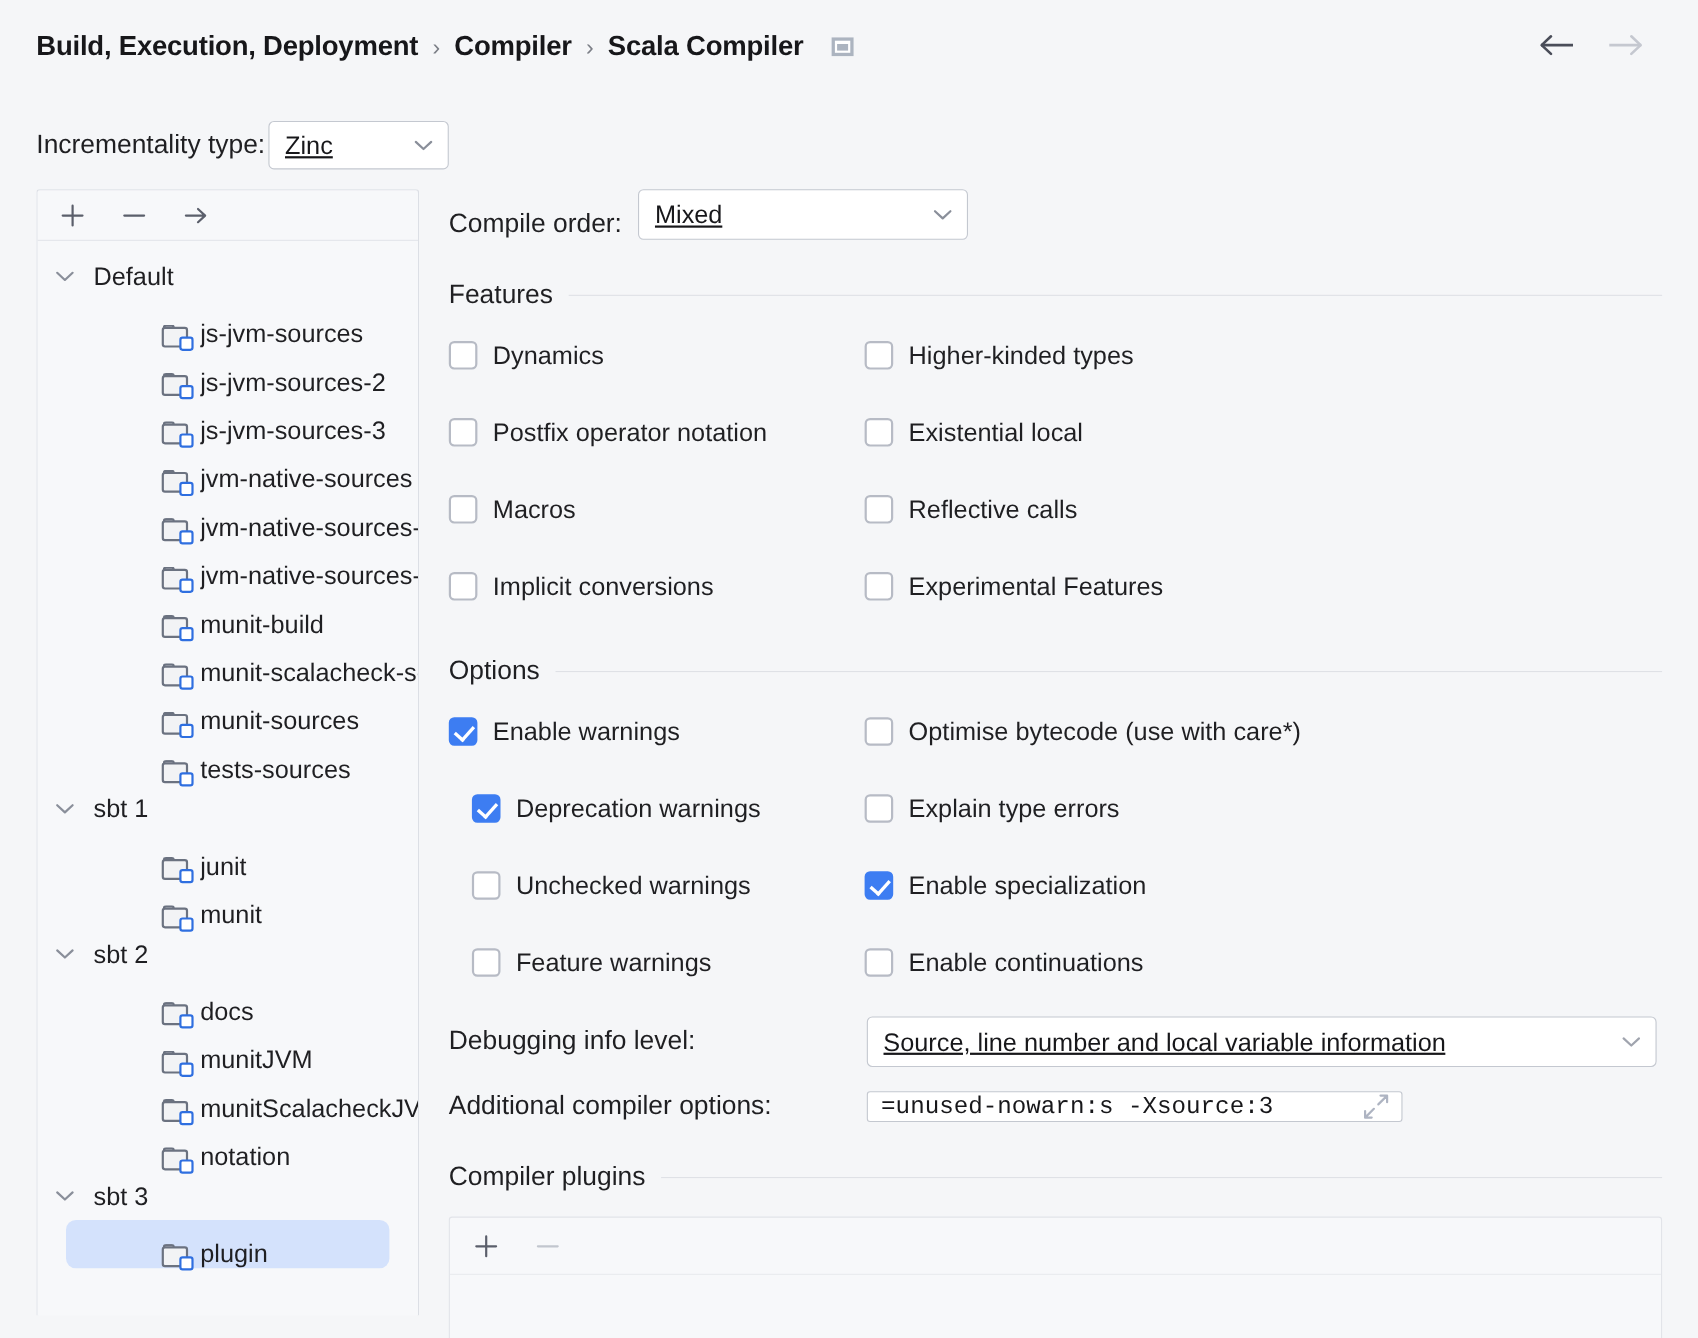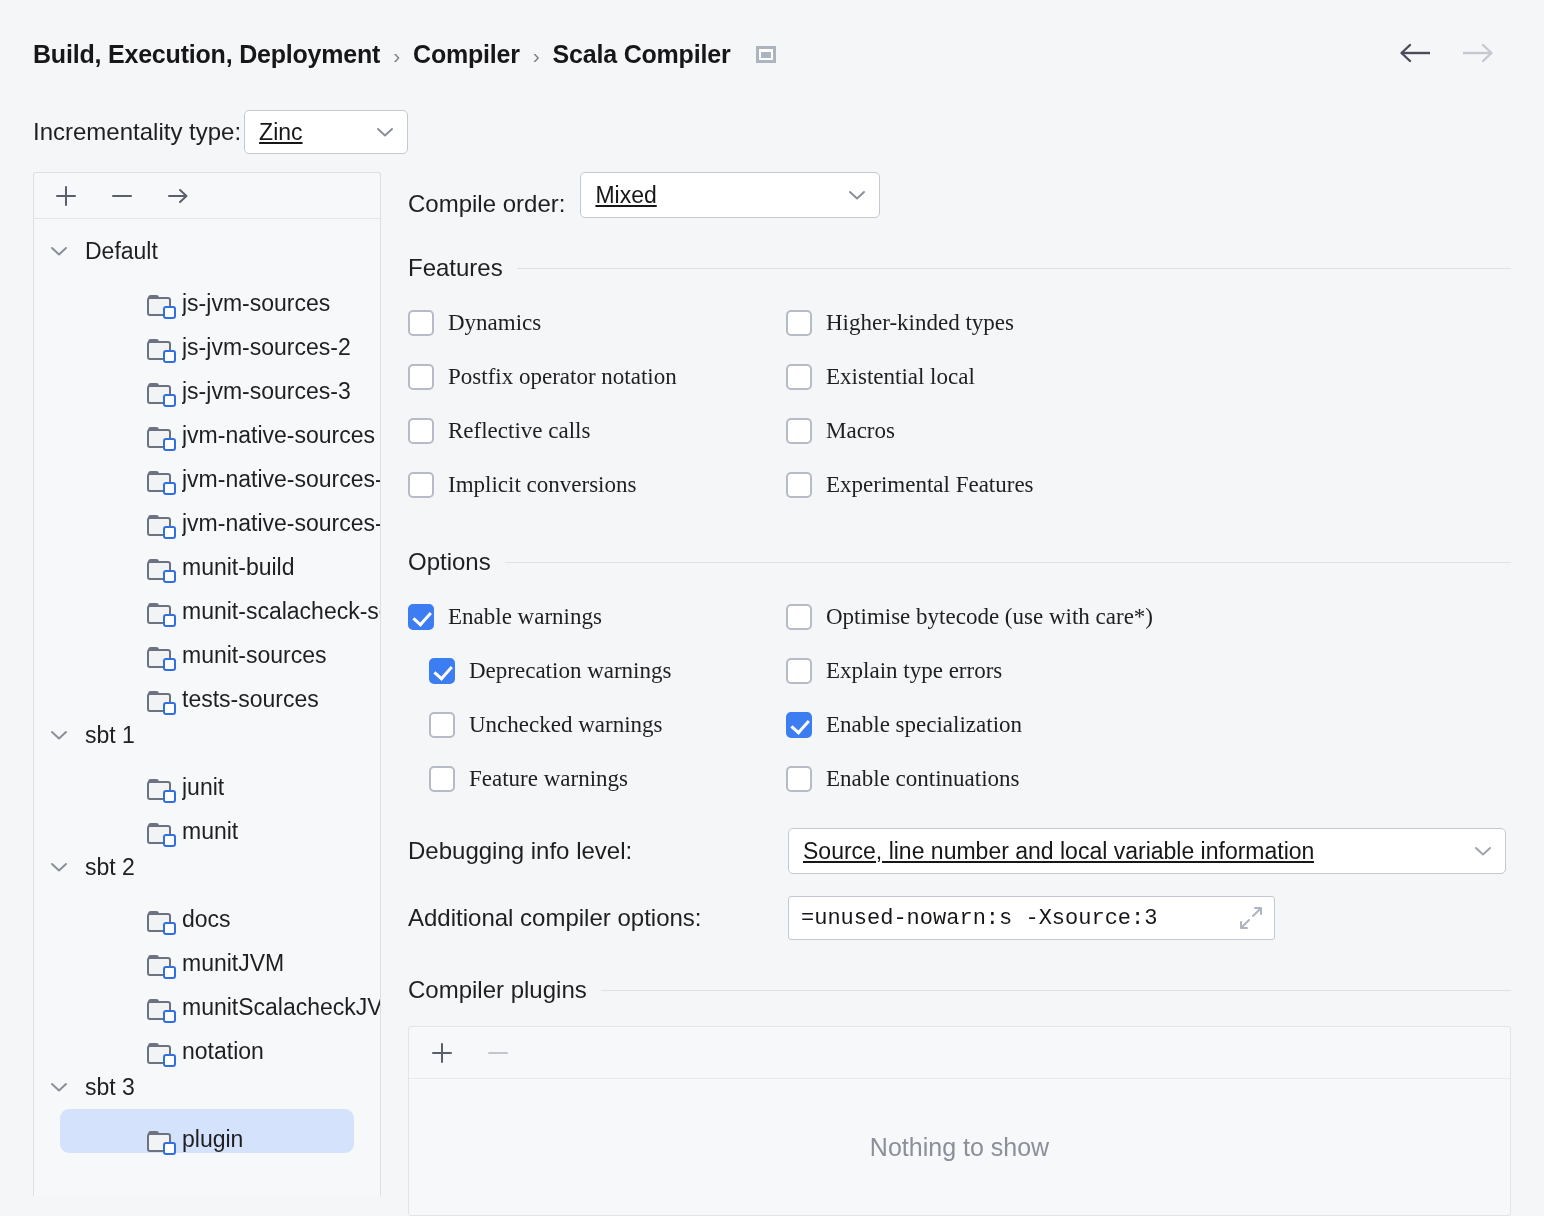--- a/index.html
+++ b/index.html
@@ -7,21 +7,21 @@
     margin: 0; padding: 0;
     width: 1544px; height: 1216px;
     background: #f5f6f8;
     font-family: "Liberation Sans", sans-serif;
     color: #1f1f22;
     overflow: hidden;
   }
 
   
   .header {
-    position: absolute; left: 0; top: 12px; width: 1544px; height: 86px;
+    position: absolute; left: 0; top: 0; width: 1544px; height: 86px;
   }
   .breadcrumb {
     position: absolute; left: 33px; top: 28px;
     display: flex; align-items: center; gap: 0;
     font-size: 25px; font-weight: bold; letter-spacing: -0.2px;
   }
   .crumb { color: #17171a; }
   .crumb-sep {
     color: #7c7f87; font-weight: normal; font-size: 21px;
     padding: 0 13px; position: relative; top: 1px;
@@ -138,23 +138,22 @@
     font-size: 24px; color: #1f1f22;
     margin-top: 36px;
   }
   .section-head .rule {
     flex: 1; height: 1px; background: #dfe1e6;
   }
 
   .check-grid {
     display: grid;
     grid-template-columns: 378px 1fr;
-    row-gap: 0px;
+    row-gap: 16px;
     margin-top: 14px;
-    font-family: Liberation Serif, serif;
   }
   .cb-row {
     display: flex; align-items: center; gap: 14px;
     height: 54px;
     font-size: 23px; color: #1f1f22;
     white-space: nowrap;
   }
   .cb-row.indent { padding-left: 21px; }
   .cb {
     width: 26px; height: 26px; flex: 0 0 26px;
@@ -174,21 +173,21 @@
 
   .field-row {
     display: flex; align-items: center; margin-top: 22px;
   }
   .field-row .flabel { width: 380px; font-size: 24px; }
 
   .textfield {
     background: #ffffff;
     border: 1px solid #c4c8d0;
     border-radius: 3px;
-    height: 44px; width: 487px;
+    height: 28px; width: 487px;
     display: flex; align-items: center;
     padding: 0 10px 0 12px;
     font-family: "Liberation Mono", monospace;
     font-size: 22px;
     color: #17171a;
     overflow: hidden;
     position: relative;
     justify-content: flex-end;
   }
   .textfield .tf-text { white-space: nowrap; flex: 1; overflow: hidden; }
@@ -475,25 +474,25 @@
       <div class="cb-row">
         <span class="cb"></span>
         <span>Postfix operator notation</span>
       </div>
       <div class="cb-row">
         <span class="cb"></span>
         <span>Existential local</span>
       </div>
       <div class="cb-row">
         <span class="cb"></span>
+        <span>Macros</span>
+      </div>
+      <div class="cb-row">
+        <span class="cb"></span>
         <span>Reflective calls</span>
-      </div>
-      <div class="cb-row">
-        <span class="cb"></span>
-        <span>Macros</span>
       </div>
       <div class="cb-row">
         <span class="cb"></span>
         <span>Implicit conversions</span>
       </div>
       <div class="cb-row">
         <span class="cb"></span>
         <span>Experimental Features</span>
       </div>
     </div>

